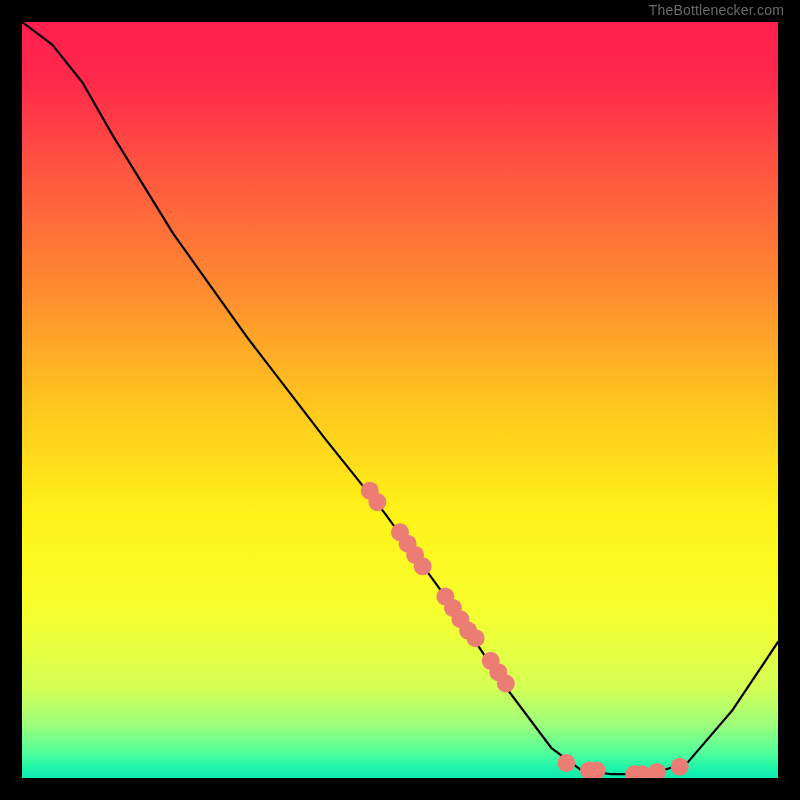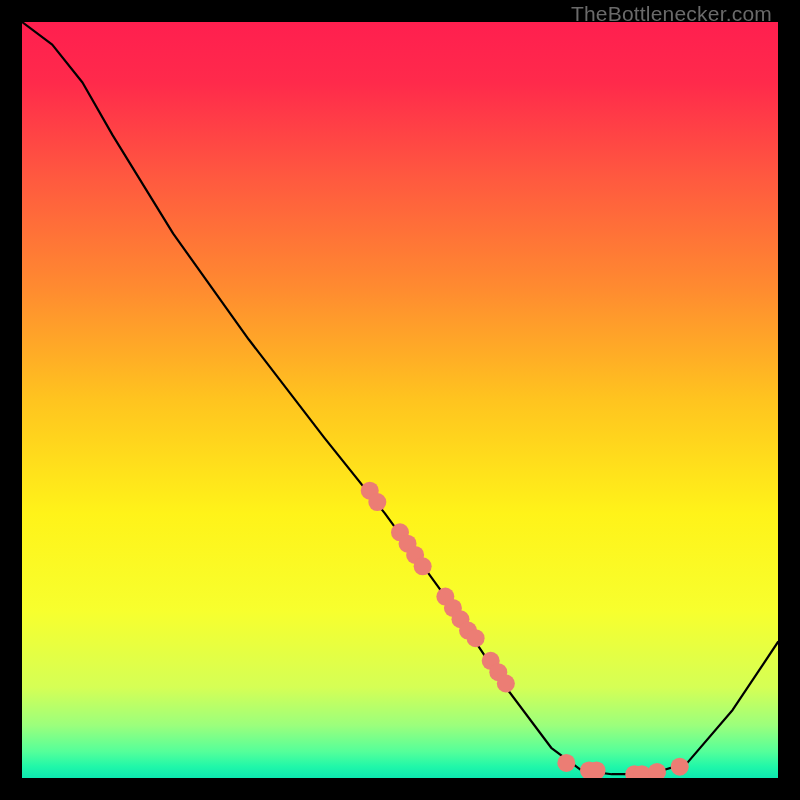--- a/index.html
+++ b/index.html
@@ -22,22 +22,22 @@
   .plot {
     position: absolute;
     left: 0;
     top: 0;
     width: 756px;
     height: 756px;
   }
   .watermark {
     position: absolute;
     top: 2px;
-    right: 28px;
-    font-size: 21px;
+    right: 16px;
+    font-size: 14px;
     font-weight: 500;
     color: #6a6a6a;
     letter-spacing: 0.2px;
   }
 </style>
 </head>
 <body>
 
 <div class="watermark">TheBottlenecker.com</div>
 

